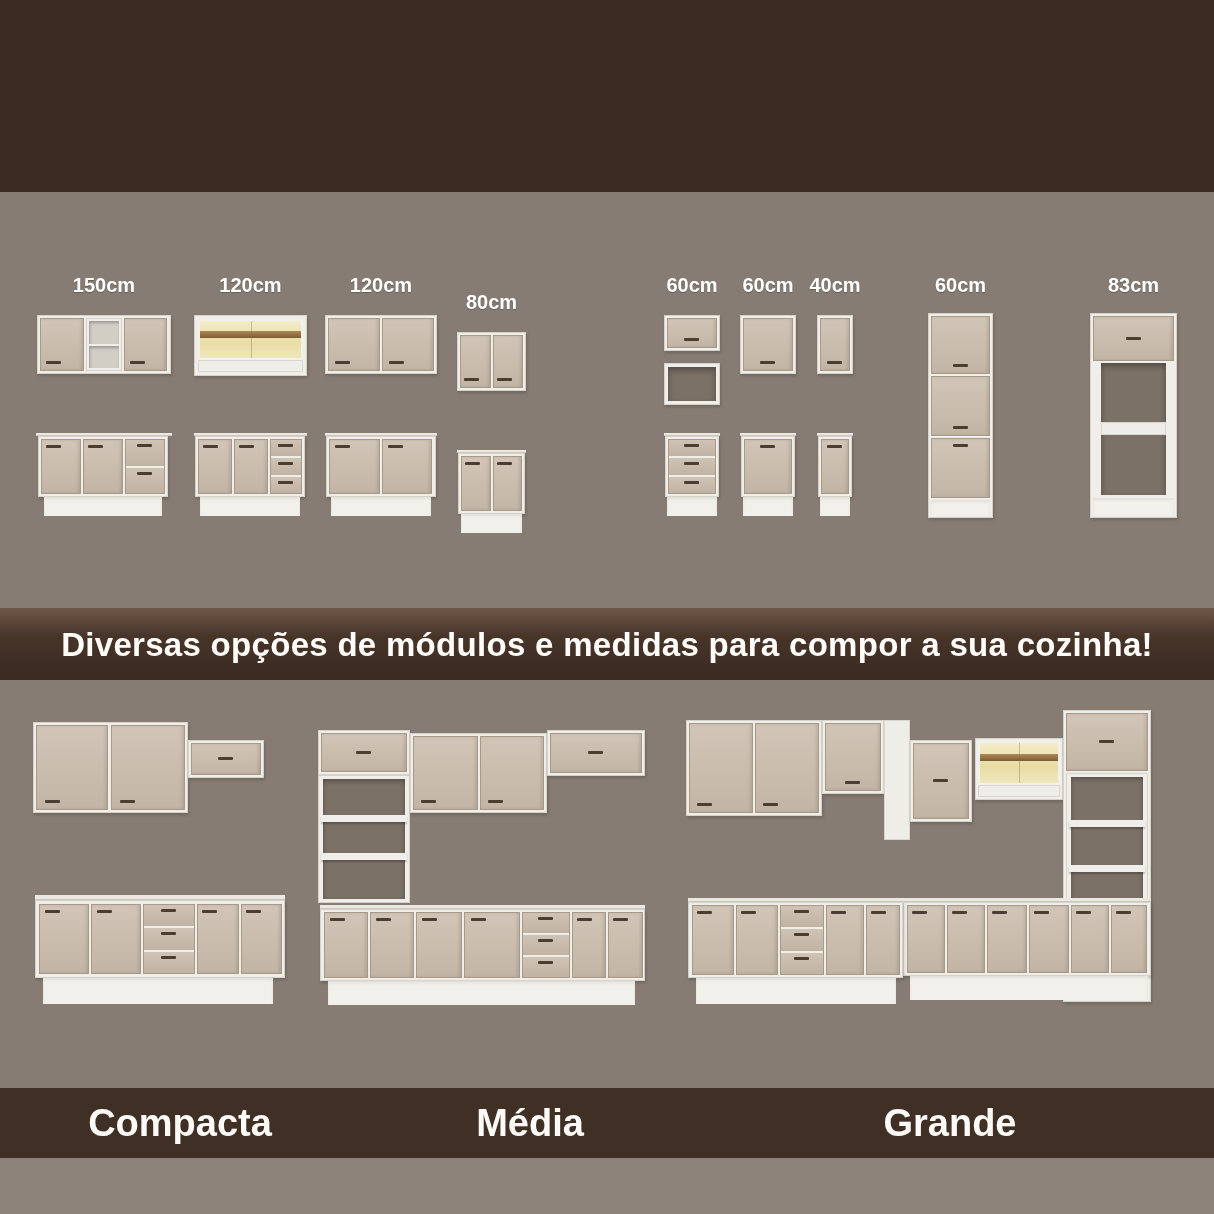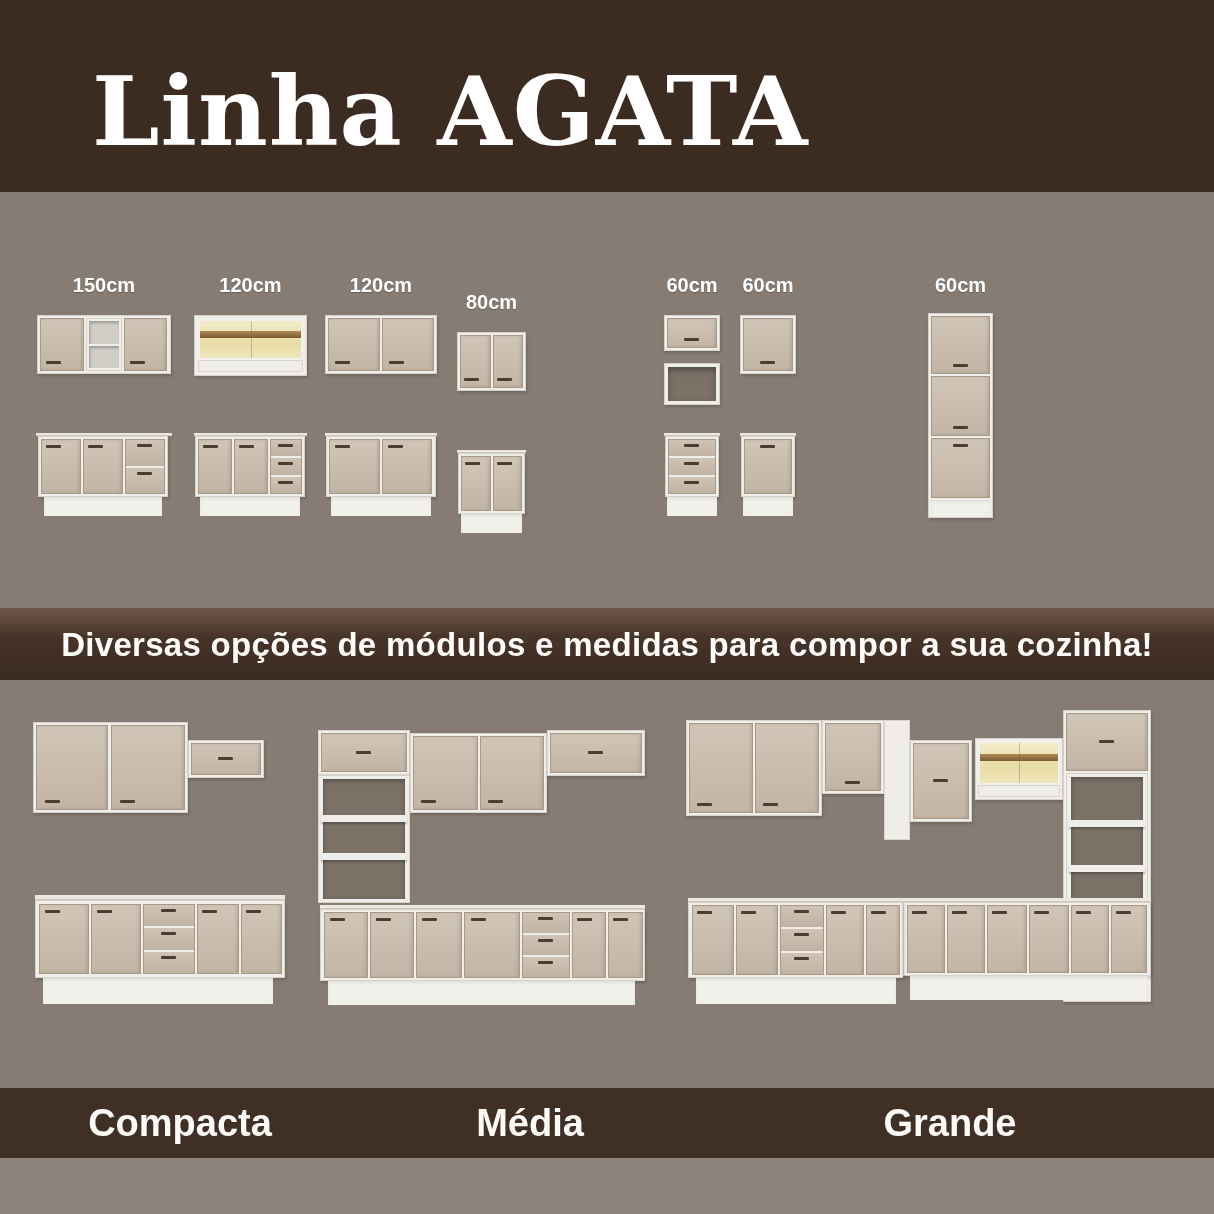--- a/index.html
+++ b/index.html
@@ -83,21 +83,20 @@
   .slab{position:absolute;left:-2px;right:-2px;height:7px;background:#f0eeea;box-shadow:0 2px 2px rgba(0,0,0,.25);}
   .handle{position:absolute;width:15px;height:3px;background:#4c3d33;border-radius:1px;}
   .h-t{top:5px;}.h-b{bottom:6px;}.h-m{top:50%;margin-top:-2px;}
   .a-l{left:11%;}.a-c{left:50%;margin-left:-8px;}
   .drw .handle{top:4px;}
 </style>
 </head>
 <body>
 
 <div class="section" id="header">
-  <div class="big-title">Linha AGATA</div>
 </div>
 
 <div class="section" id="modules-section">
   <div id="modules-row">
       <div class="scene mod-scene" style="left: 36px; top: 0px; width: 136px; height: 416px;">
         <div class="mod-label">150cm</div>
         <div class="blk b-f" style="left: 1px; top: 123px; width: 134px; height: 59px;"></div>
         <div class="blk b-d" style="left: 4px; top: 126px; width: 44px; height: 53px;">
           <div class="handle h-b a-l"></div>
         </div>
@@ -222,33 +221,56 @@
         <div class="blk b-d" style="left: 3px; top: 126px; width: 50px; height: 53px;">
           <div class="handle h-b a-c"></div>
         </div>
         <div class="blk b-c" style="left: 0px; top: 241px; width: 56px; height: 3px;"></div>
         <div class="blk b-f" style="left: 1px; top: 244px; width: 54px; height: 61px;"></div>
         <div class="blk b-d" style="left: 4px; top: 247px; width: 48px; height: 55px;">
           <div class="handle h-t a-c"></div>
         </div>
         <div class="blk b-p" style="left: 3px; top: 305px; width: 50px; height: 19px;"></div>
       </div>
+      <div class="scene mod-scene" style="left: 817px; top: 0px; width: 36px; height: 416px;">
+        <div class="mod-label">40cm</div>
+        <div class="blk b-f" style="left: 0px; top: 123px; width: 36px; height: 59px;"></div>
+        <div class="blk b-d" style="left: 3px; top: 126px; width: 30px; height: 53px;">
+          <div class="handle h-b a-c"></div>
+        </div>
+        <div class="blk b-c" style="left: 0px; top: 241px; width: 36px; height: 3px;"></div>
+        <div class="blk b-f" style="left: 1px; top: 244px; width: 34px; height: 61px;"></div>
+        <div class="blk b-d" style="left: 4px; top: 247px; width: 28px; height: 55px;">
+          <div class="handle h-t a-c"></div>
+        </div>
+        <div class="blk b-p" style="left: 3px; top: 305px; width: 30px; height: 19px;"></div>
+      </div>
       <div class="scene mod-scene" style="left: 928px; top: 0px; width: 65px; height: 416px;">
         <div class="mod-label">60cm</div>
         <div class="blk b-f" style="left: 0px; top: 121px; width: 65px; height: 205px;"></div>
         <div class="blk b-d" style="left: 3px; top: 124px; width: 59px; height: 58px;">
           <div class="handle h-b a-c"></div>
         </div>
         <div class="blk b-d" style="left: 3px; top: 184px; width: 59px; height: 60px;">
           <div class="handle h-b a-c"></div>
         </div>
         <div class="blk b-d" style="left: 3px; top: 246px; width: 59px; height: 60px;">
           <div class="handle h-t a-c"></div>
         </div>
         <div class="blk b-p" style="left: 3px; top: 308px; width: 59px; height: 15px;"></div>
+      </div>
+      <div class="scene mod-scene" style="left: 1090px; top: 0px; width: 87px; height: 416px;">
+        <div class="mod-label">83cm</div>
+        <div class="blk b-f" style="left: 0px; top: 121px; width: 87px; height: 205px;"></div>
+        <div class="blk b-d" style="left: 3px; top: 124px; width: 81px; height: 45px;">
+          <div class="handle h-m a-c"></div>
+        </div>
+        <div class="blk b-o" style="left: 11px; top: 171px; width: 65px; height: 132px;"></div>
+        <div class="blk b-w" style="left: 11px; top: 230px; width: 65px; height: 13px;"></div>
+        <div class="blk b-p" style="left: 3px; top: 306px; width: 81px; height: 17px;"></div>
       </div>
     </div>
 </div>
 
 <div class="section" id="banner">
   <div class="banner-text">Diversas opções de módulos e medidas para compor a sua cozinha!</div>
 </div>
 
 <div class="section" id="kitchens-section">
   <div id="kitchens-row">

